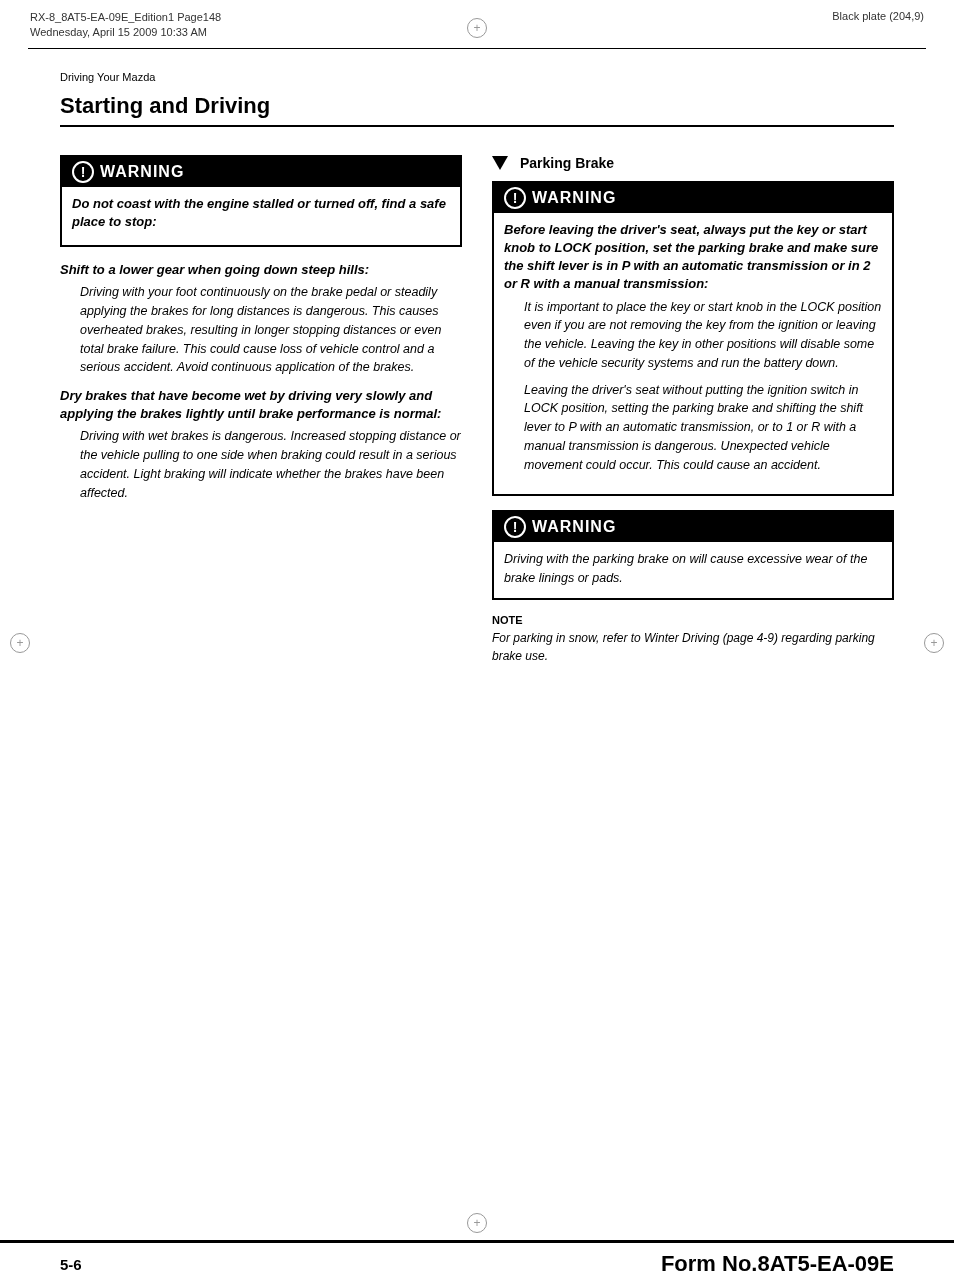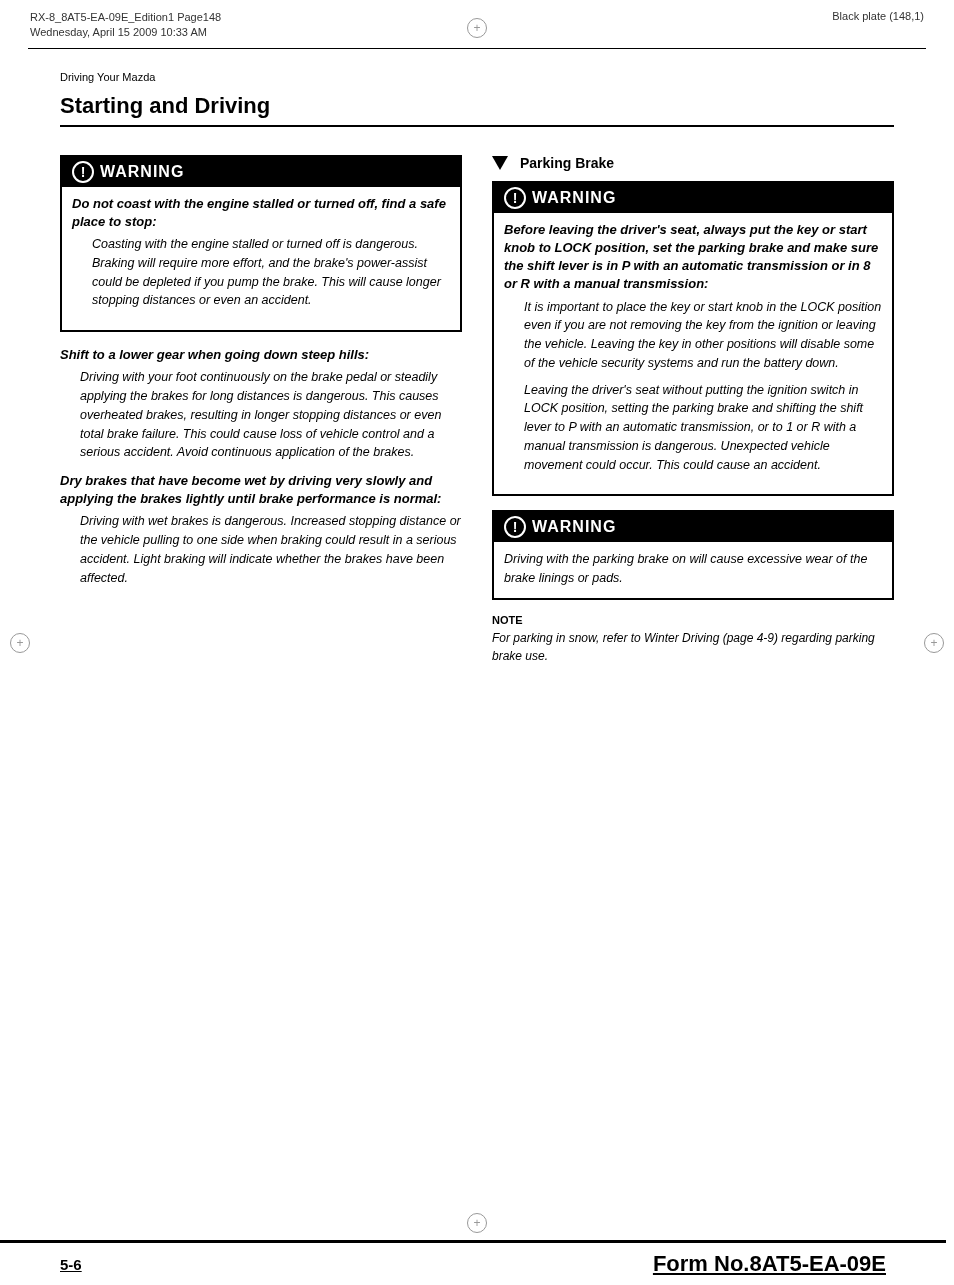--- a/index.html
+++ b/index.html
@@ -213,22 +213,21 @@
       font-style: italic;
       font-size: 12px;
       line-height: 1.5;
     }
 
     
     .page-footer {
       position: absolute;
       bottom: 0;
       left: 0;
-      right: 8px;
-      text-decoration: underline;
+      right: 0;
     }
 
     .footer-bottom-bar {
       border-top: 3px solid #000;
       display: flex;
       justify-content: space-between;
       align-items: center;
       padding: 8px 60px;
       background: #fff;
     }
@@ -303,41 +302,40 @@
   <div class="top-center-reg reg-mark"></div>
   <div class="right-side-reg reg-mark"></div>
   <div class="left-side-reg reg-mark"></div>
   <div class="bottom-center-reg reg-mark"></div>
 
   <div class="top-meta">
     <div class="top-meta-left">
       <div>RX-8_8AT5-EA-09E_Edition1 Page148</div>
       <div>Wednesday, April 15 2009 10:33 AM</div>
     </div>
-    <div class="top-meta-right">Black plate (148,1)</div>
+    <div class="top-meta-right">Black plate (204,9)</div>
   </div>
 
   <div class="top-divider"></div>
 
   <div class="page-header">
     <div class="section-label">Driving Your Mazda</div>
     <div class="section-title">Starting and Driving</div>
   </div>
 
   <div class="two-col">
 
     <div class="col-left">
 
       <div class="warning-box">
         <div class="warning-header">
           <span class="warning-icon">!</span>
           <span class="warning-text">WARNING</span>
         </div>
         <div class="bold-italic-heading">Do not coast with the engine stalled or turned off, find a safe place to stop:</div>
-        <div class="indent-block">Coasting with the engine stalled or turned off is dangerous. Braking will require more effort, and the brake's power-assist could be depleted if you pump the brake. This will cause longer stopping distances or even an accident.</div>
       </div>
 
       <div class="bold-italic-heading">Shift to a lower gear when going down steep hills:</div>
       <div class="indent-block">Driving with your foot continuously on the brake pedal or steadily applying the brakes for long distances is dangerous. This causes overheated brakes, resulting in longer stopping distances or even total brake failure. This could cause loss of vehicle control and a serious accident. Avoid continuous application of the brakes.</div>
 
       <div class="bold-italic-heading">Dry brakes that have become wet by driving very slowly and applying the brakes lightly until brake performance is normal:</div>
       <div class="indent-block">Driving with wet brakes is dangerous. Increased stopping distance or the vehicle pulling to one side when braking could result in a serious accident. Light braking will indicate whether the brakes have been affected.</div>
 
     </div>
 
@@ -346,21 +344,21 @@
       <div class="subsection-header">
         <span class="triangle-icon"></span>
         <span>Parking Brake</span>
       </div>
 
       <div class="warning-box">
         <div class="warning-header">
           <span class="warning-icon">!</span>
           <span class="warning-text">WARNING</span>
         </div>
-        <div class="bold-italic-heading">Before leaving the driver's seat, always put the key or start knob to LOCK position, set the parking brake and make sure the shift lever is in P with an automatic transmission or in 8 or R with a manual transmission:</div>
+        <div class="bold-italic-heading">Before leaving the driver's seat, always put the key or start knob to LOCK position, set the parking brake and make sure the shift lever is in P with an automatic transmission or in 2 or R with a manual transmission:</div>
         <div class="indent-block" style="margin-bottom: 8px;">It is important to place the key or start knob in the LOCK position even if you are not removing the key from the ignition or leaving the vehicle. Leaving the key in other positions will disable some of the vehicle security systems and run the battery down.</div>
         <div class="indent-block">Leaving the driver's seat without putting the ignition switch in LOCK position, setting the parking brake and shifting the shift lever to P with an automatic transmission, or to 1 or R with a manual transmission is dangerous. Unexpected vehicle movement could occur. This could cause an accident.</div>
       </div>
 
       <div class="caution-box">
         <div class="caution-header">
           <span class="caution-icon">!</span>
           <span class="caution-text">WARNING</span>
         </div>
         <div class="caution-content">Driving with the parking brake on will cause excessive wear of the brake linings or pads.</div>

